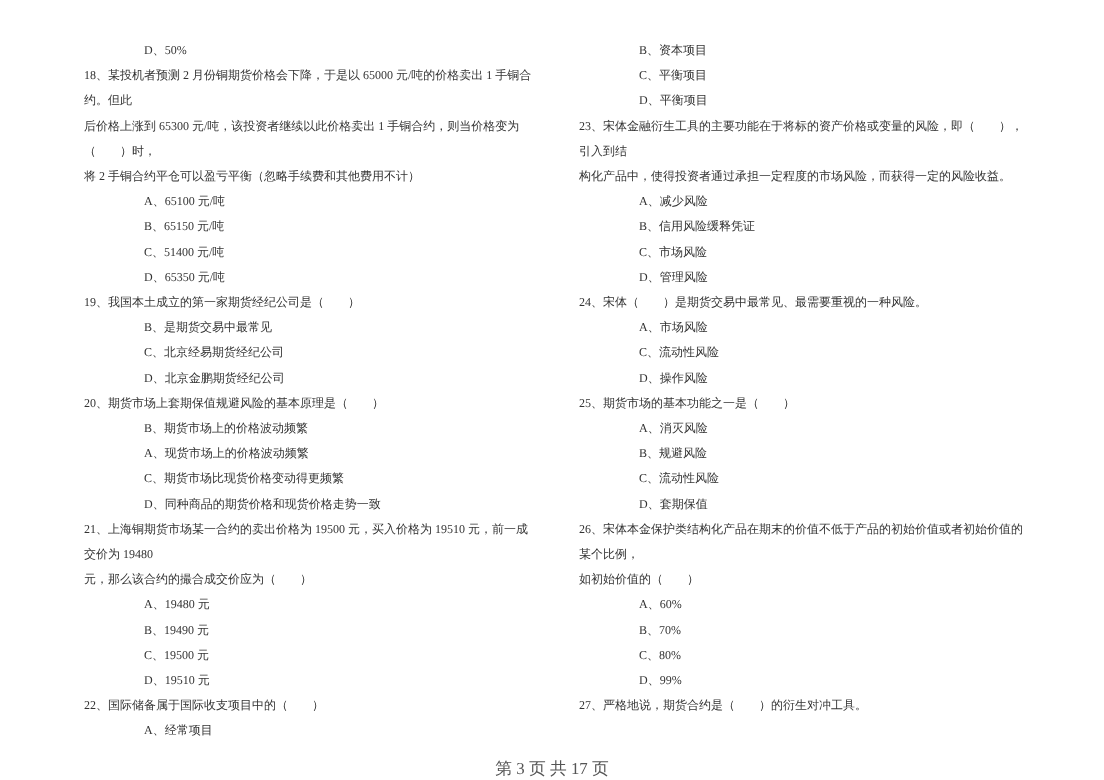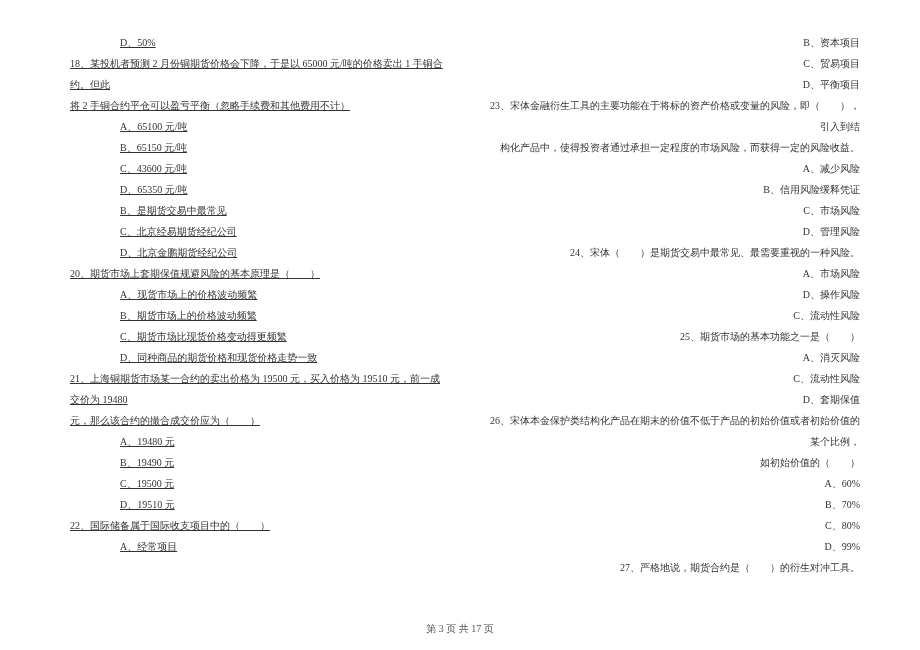--- a/index.html
+++ b/index.html
@@ -20,95 +20,96 @@
     .page-container {
       display: flex;
       padding: 32px 60px 30px 60px;
     }
     .column {
       flex: 1;
       line-height: 2.1;
     }
     .column-left {
       padding-right: 15px;
-      text-decoration: underline;
     }
     .column-right {
       padding-left: 10px;
-      text-align: right;
     }
     .option {
       padding-left: 60px;
     }
     .option-short {
       padding-left: 60px;
     }
     .question {
       padding-left: 10px;
       text-indent: 0;
     }
     .question-continue {
       padding-left: 10px;
     }
     .footer {
       position: absolute;
-      bottom: 14px;
+      bottom: 0;
       left: 0;
       right: 0;
       text-align: center;
-      font-size: 10px;
+      font-size: 14px;
       color: #555;
     }
   </style>
 </head>
 <body>
 
 <div class="page-container">
   <div class="column column-left">
     <div class="option">D、50%</div>
     <div class="question">18、某投机者预测 2 月份铜期货价格会下降，于是以 65000 元/吨的价格卖出 1 手铜合约。但此</div>
+    <div class="question-continue">后价格上涨到 65300 元/吨，该投资者继续以此价格卖出 1 手铜合约，则当价格变为（　　）时，</div>
     <div class="question-continue">将 2 手铜合约平仓可以盈亏平衡（忽略手续费和其他费用不计）</div>
     <div class="option">A、65100 元/吨</div>
     <div class="option">B、65150 元/吨</div>
-    <div class="option">C、43600 元/吨</div>
+    <div class="option">C、51400 元/吨</div>
     <div class="option">D、65350 元/吨</div>
+    <div class="question">19、我国本土成立的第一家期货经纪公司是（　　）</div>
     <div class="option">B、是期货交易中最常见</div>
     <div class="option">C、北京经易期货经纪公司</div>
     <div class="option">D、北京金鹏期货经纪公司</div>
     <div class="question">20、期货市场上套期保值规避风险的基本原理是（　　）</div>
+    <div class="option">B、期货市场上的价格波动频繁</div>
     <div class="option">A、现货市场上的价格波动频繁</div>
-    <div class="option">B、期货市场上的价格波动频繁</div>
     <div class="option">C、期货市场比现货价格变动得更频繁</div>
     <div class="option">D、同种商品的期货价格和现货价格走势一致</div>
     <div class="question">21、上海铜期货市场某一合约的卖出价格为 19500 元，买入价格为 19510 元，前一成交价为 19480</div>
     <div class="question-continue">元，那么该合约的撮合成交价应为（　　）</div>
     <div class="option">A、19480 元</div>
     <div class="option">B、19490 元</div>
     <div class="option">C、19500 元</div>
     <div class="option">D、19510 元</div>
     <div class="question">22、国际储备属于国际收支项目中的（　　）</div>
     <div class="option">A、经常项目</div>
   </div>
 
   <div class="column column-right">
     <div class="option-short">B、资本项目</div>
-    <div class="option-short">C、贸易项目</div>
+    <div class="option-short">C、平衡项目</div>
     <div class="option-short">D、平衡项目</div>
     <div class="question">23、宋体金融衍生工具的主要功能在于将标的资产价格或变量的风险，即（　　），引入到结</div>
     <div class="question-continue">构化产品中，使得投资者通过承担一定程度的市场风险，而获得一定的风险收益。</div>
     <div class="option-short">A、减少风险</div>
     <div class="option-short">B、信用风险缓释凭证</div>
     <div class="option-short">C、市场风险</div>
     <div class="option-short">D、管理风险</div>
     <div class="question">24、宋体（　　）是期货交易中最常见、最需要重视的一种风险。</div>
     <div class="option-short">A、市场风险</div>
+    <div class="option-short">C、流动性风险</div>
     <div class="option-short">D、操作风险</div>
-    <div class="option-short">C、流动性风险</div>
     <div class="question">25、期货市场的基本功能之一是（　　）</div>
     <div class="option-short">A、消灭风险</div>
+    <div class="option-short">B、规避风险</div>
     <div class="option-short">C、流动性风险</div>
     <div class="option-short">D、套期保值</div>
     <div class="question">26、宋体本金保护类结构化产品在期末的价值不低于产品的初始价值或者初始价值的某个比例，</div>
     <div class="question-continue">如初始价值的（　　）</div>
     <div class="option-short">A、60%</div>
     <div class="option-short">B、70%</div>
     <div class="option-short">C、80%</div>
     <div class="option-short">D、99%</div>
     <div class="question">27、严格地说，期货合约是（　　）的衍生对冲工具。</div>
   </div>

